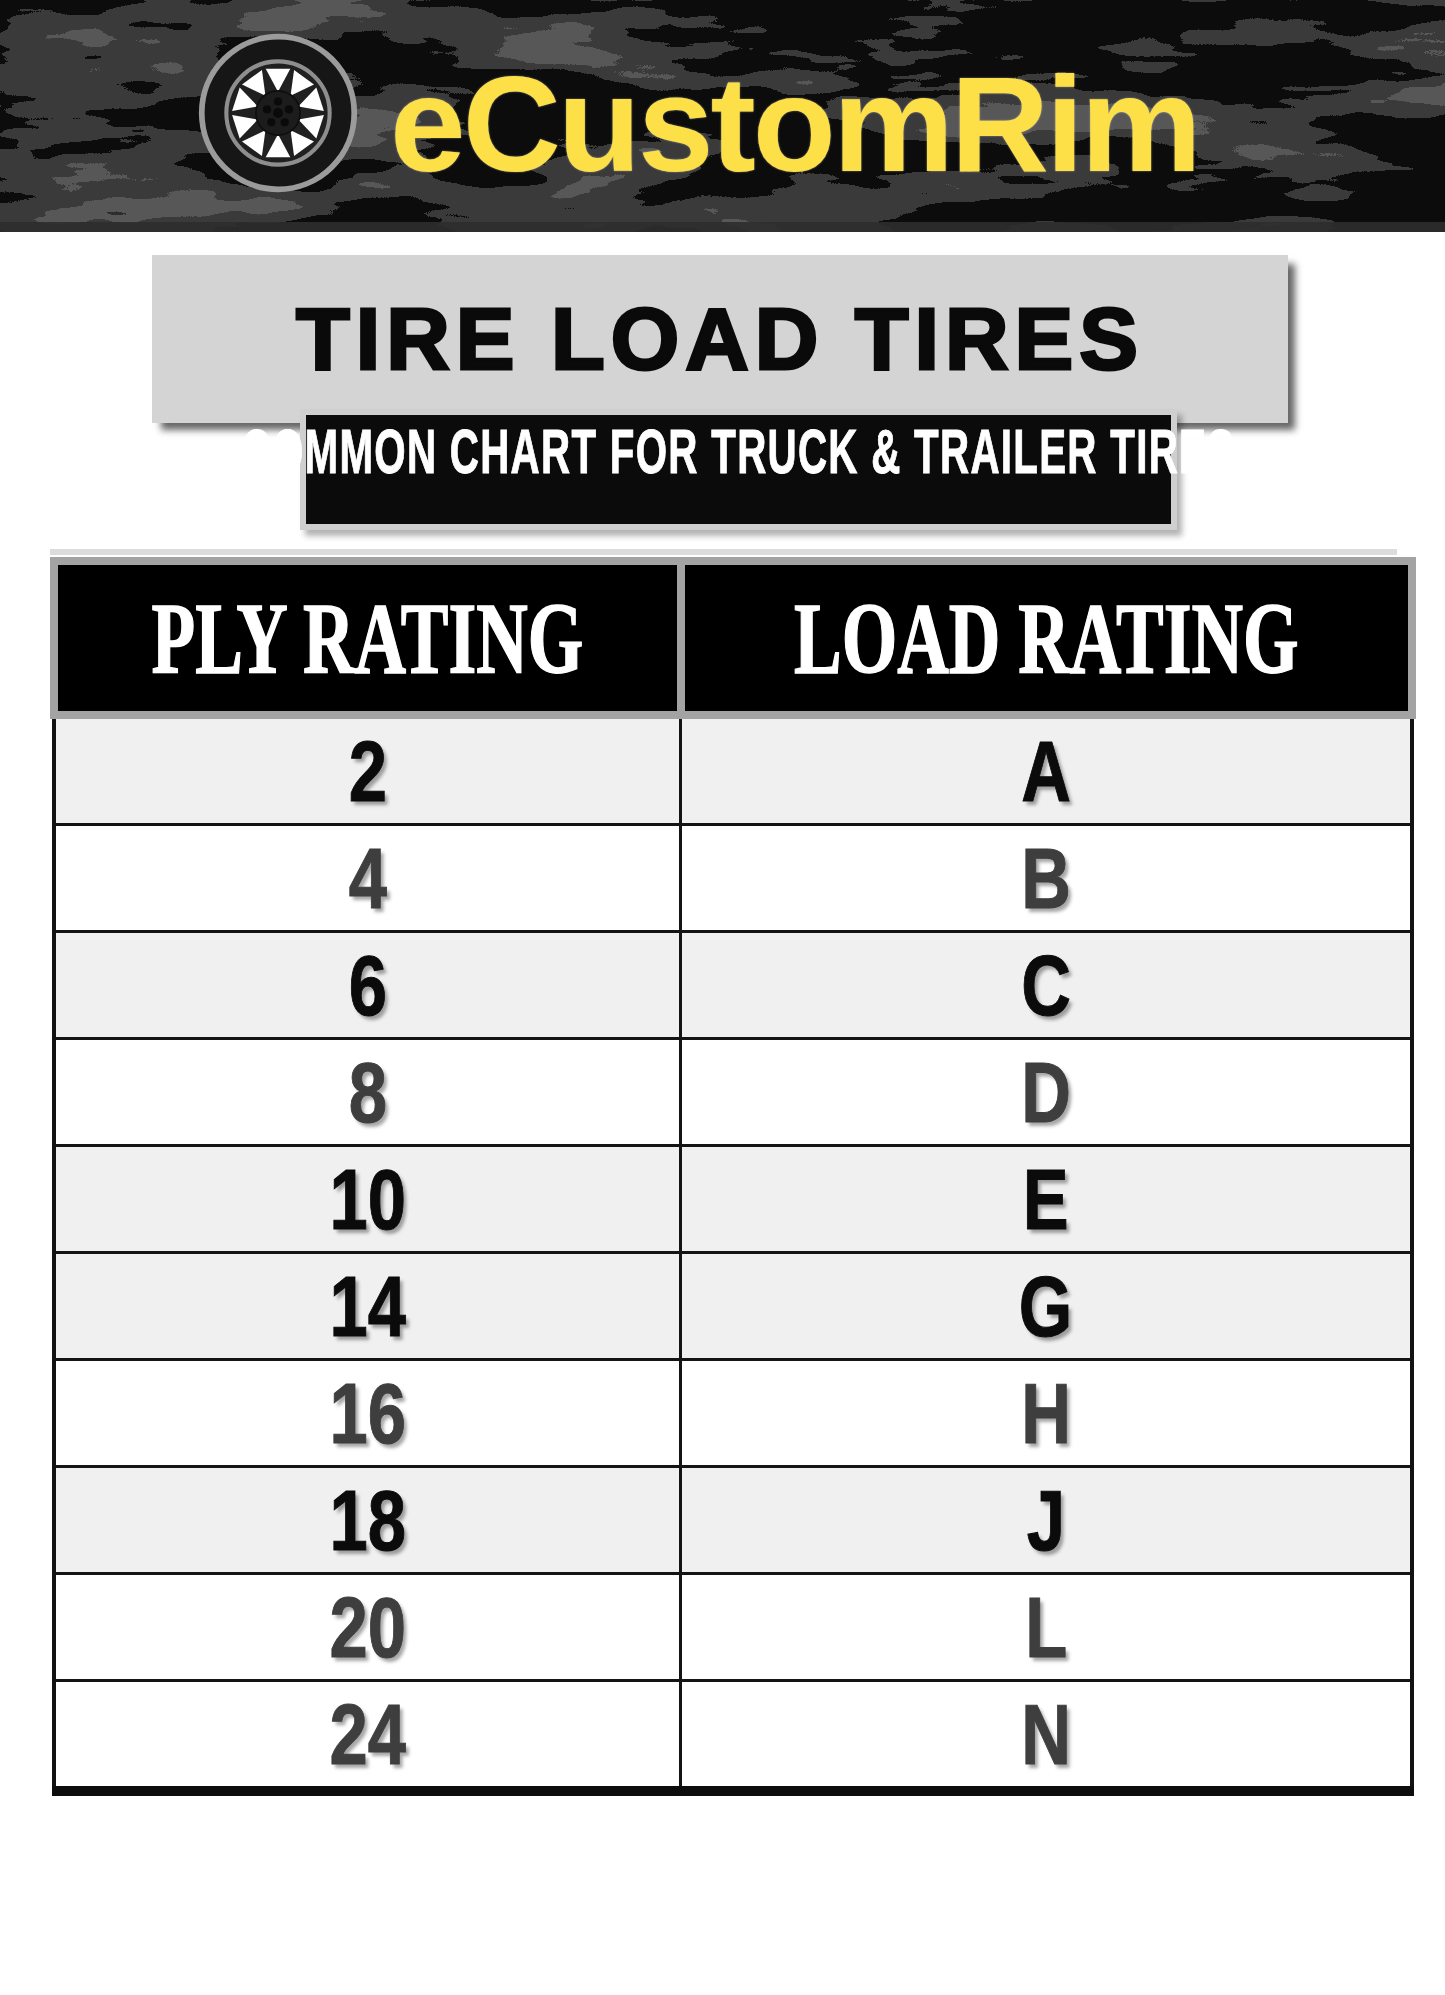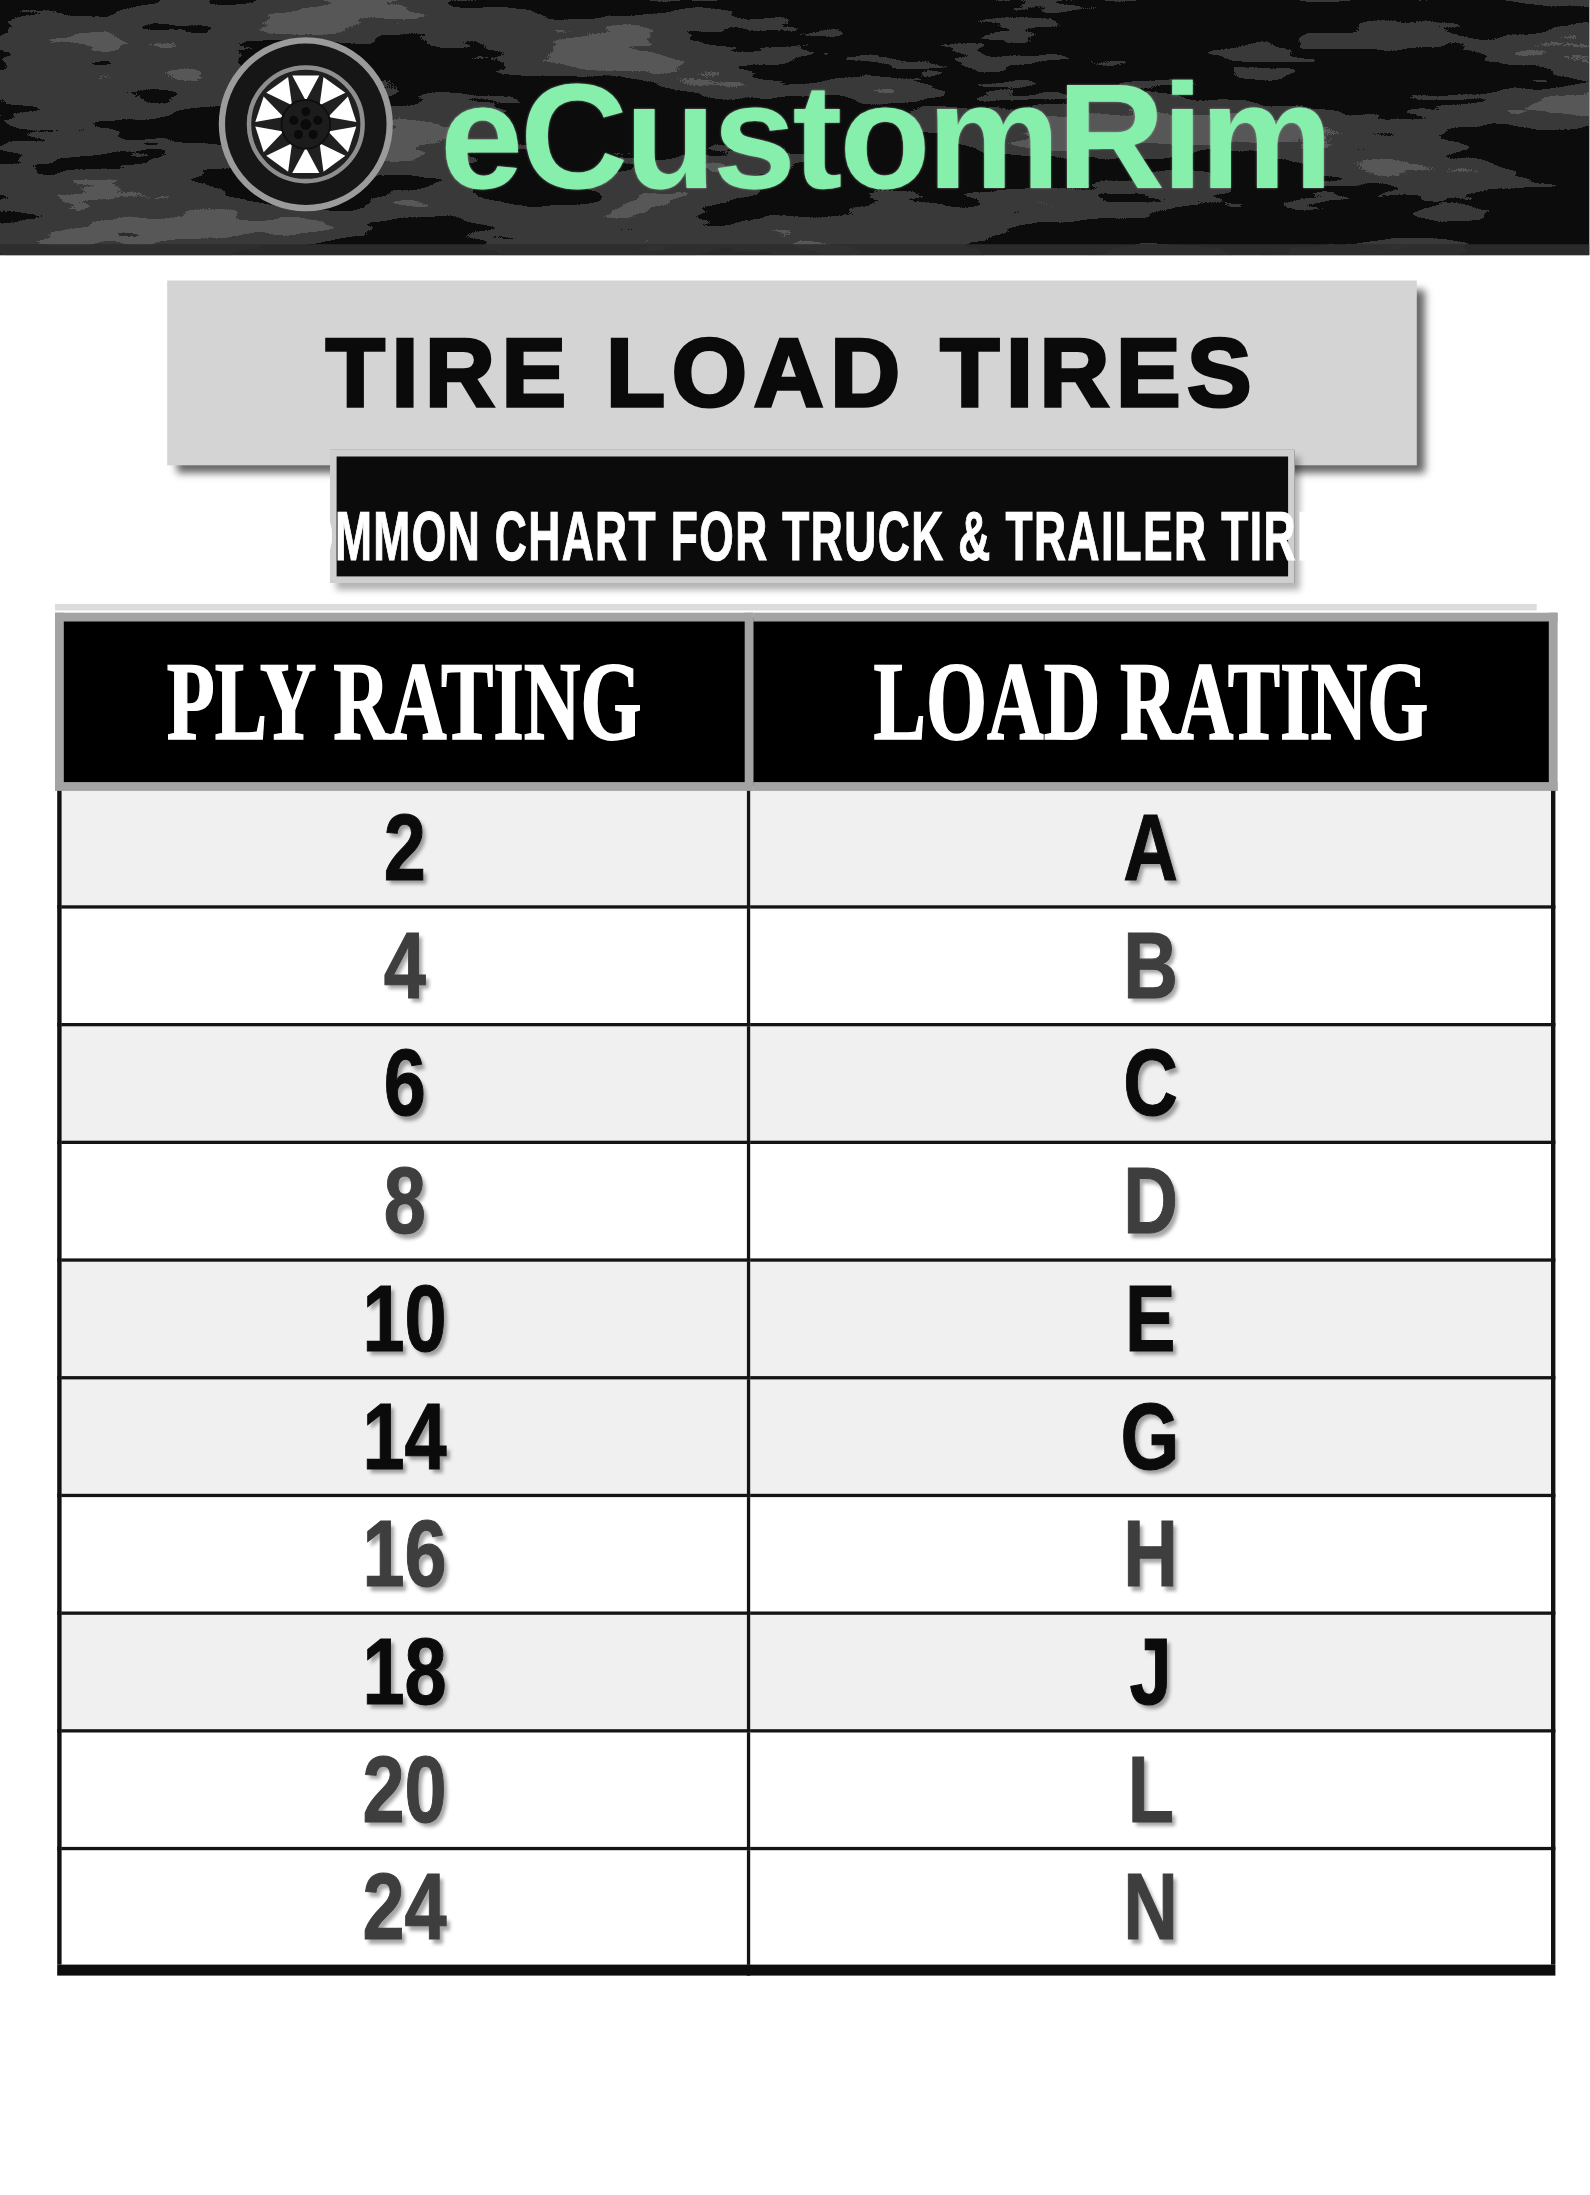--- a/index.html
+++ b/index.html
@@ -27,25 +27,25 @@
     width: 1445px; height: 232px;
     display: block;
   }
   .logo {
     position: absolute;
     left: 196px; top: 31px;
     width: 164px; height: 164px;
   }
   .brand {
     position: absolute;
-    left: 400px; top: 0;
+    left: 390px; top: 0;
     height: 248px;
     display: flex;
     align-items: center;
-    color: #86efac;
+    color: #fde047;
     font-size: 136px;
     font-weight: bold;
     letter-spacing: -3px;
     white-space: nowrap;
     text-shadow: 0 0 2px rgba(255,255,255,0.5);
   }
 
   
   .title-box {
     position: absolute;
@@ -67,21 +67,21 @@
   }
   .subtitle-box {
     position: absolute;
     left: 300px; top: 409px;
     width: 877px; height: 121px;
     box-sizing: border-box;
     background: #0b0b0b;
     border: 6px solid #cfcfcf;
     box-shadow: 5px 6px 6px rgba(0,0,0,0.3);
     display: flex;
-    align-items: flex-end;
+    align-items: flex-start;
     justify-content: center;
   }
   .subtitle-text {
     font-size: 63px;
     font-weight: bold;
     color: #ffffff;
     -webkit-text-stroke: 1px #ffffff;
     letter-spacing: 2px;
     white-space: nowrap;
     transform: scaleX(0.64);

